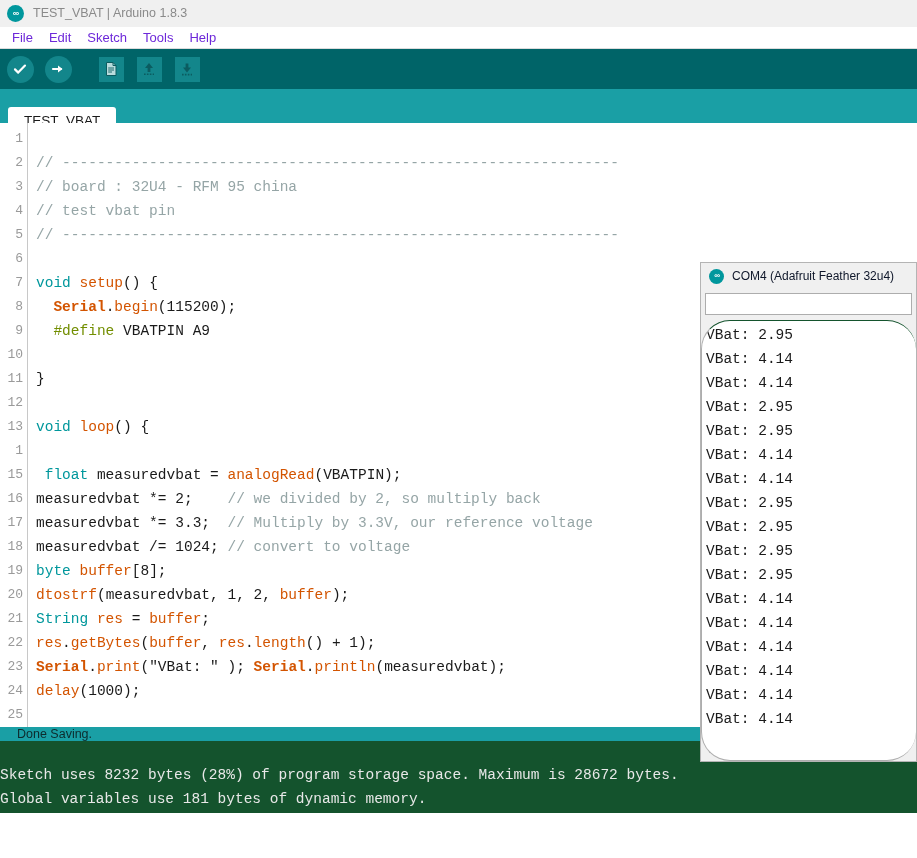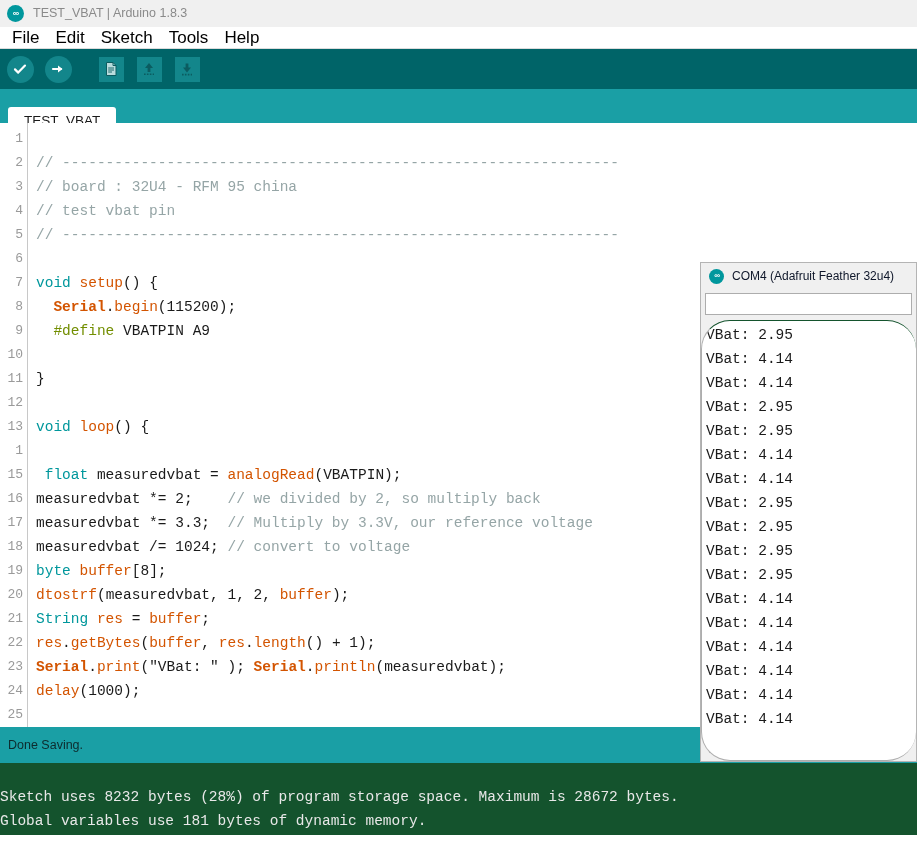--- a/index.html
+++ b/index.html
@@ -27,21 +27,21 @@
   .titlebar-text { font-size:12.5px; color:#8a8a8a; }
 
   
   .menubar {
     height:22px; background:#fff;
     display:flex; align-items:center;
     padding-left:4px; gap:0px;
     border-bottom:1px solid #dcdcdc;
   }
   .menu-item {
-    font-size:17px; color:#000000;
+    font-size:13px; color:#6d28d9;
     padding:0 8px; cursor:default; white-space:nowrap;
   }
 
   
   .toolbar {
     height:40px; background:#006468;
     display:flex; align-items:center; gap:6px;
     padding-left:4px;
   }
   .tb-btn { width:32px; height:32px; display:flex; align-items:center; justify-content:center; cursor:pointer; flex:none;}
@@ -81,22 +81,22 @@
   .cm { color:#95a5a6; }          
   .kw { color:#00979c; }          
   .fn { color:#d35400; }          
   .id { color:#728e00; }
   .ser { color:#d35400; font-weight:bold; }
   .str { color:#1a1a1a; }
   .plain { color:#1a1a1a; }
 
   
   .statusbar {
-    height:36px; background:#1a9fa5; color:#0d2b2d;
-    font-size:12.5px; display:flex; align-items:center; padding-left:8px;
+    height:14px; background:#1a9fa5; color:#0d2b2d;
+    font-size:12.5px; display:flex; align-items:flex-start; padding-left:17px;
   }
   
   .console {
     height:72px; background:#14532d; color:#e8e8e8;
     font-family:"Liberation Mono", monospace; font-size:14.5px;
     padding:22px 0 0 0; overflow:hidden;
   }
   .console div { height:24px; line-height:24px; }
 
   

